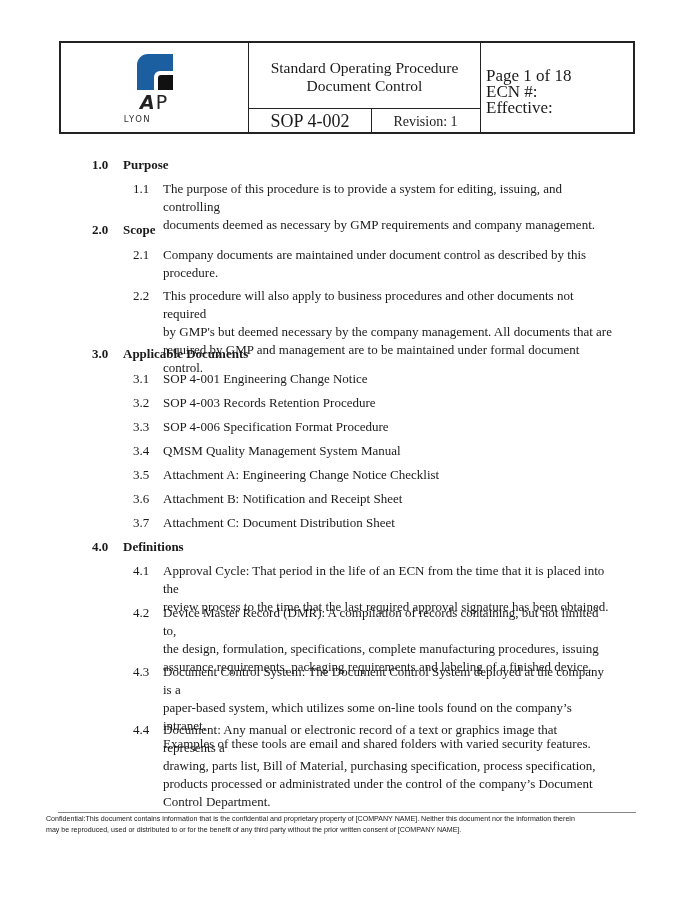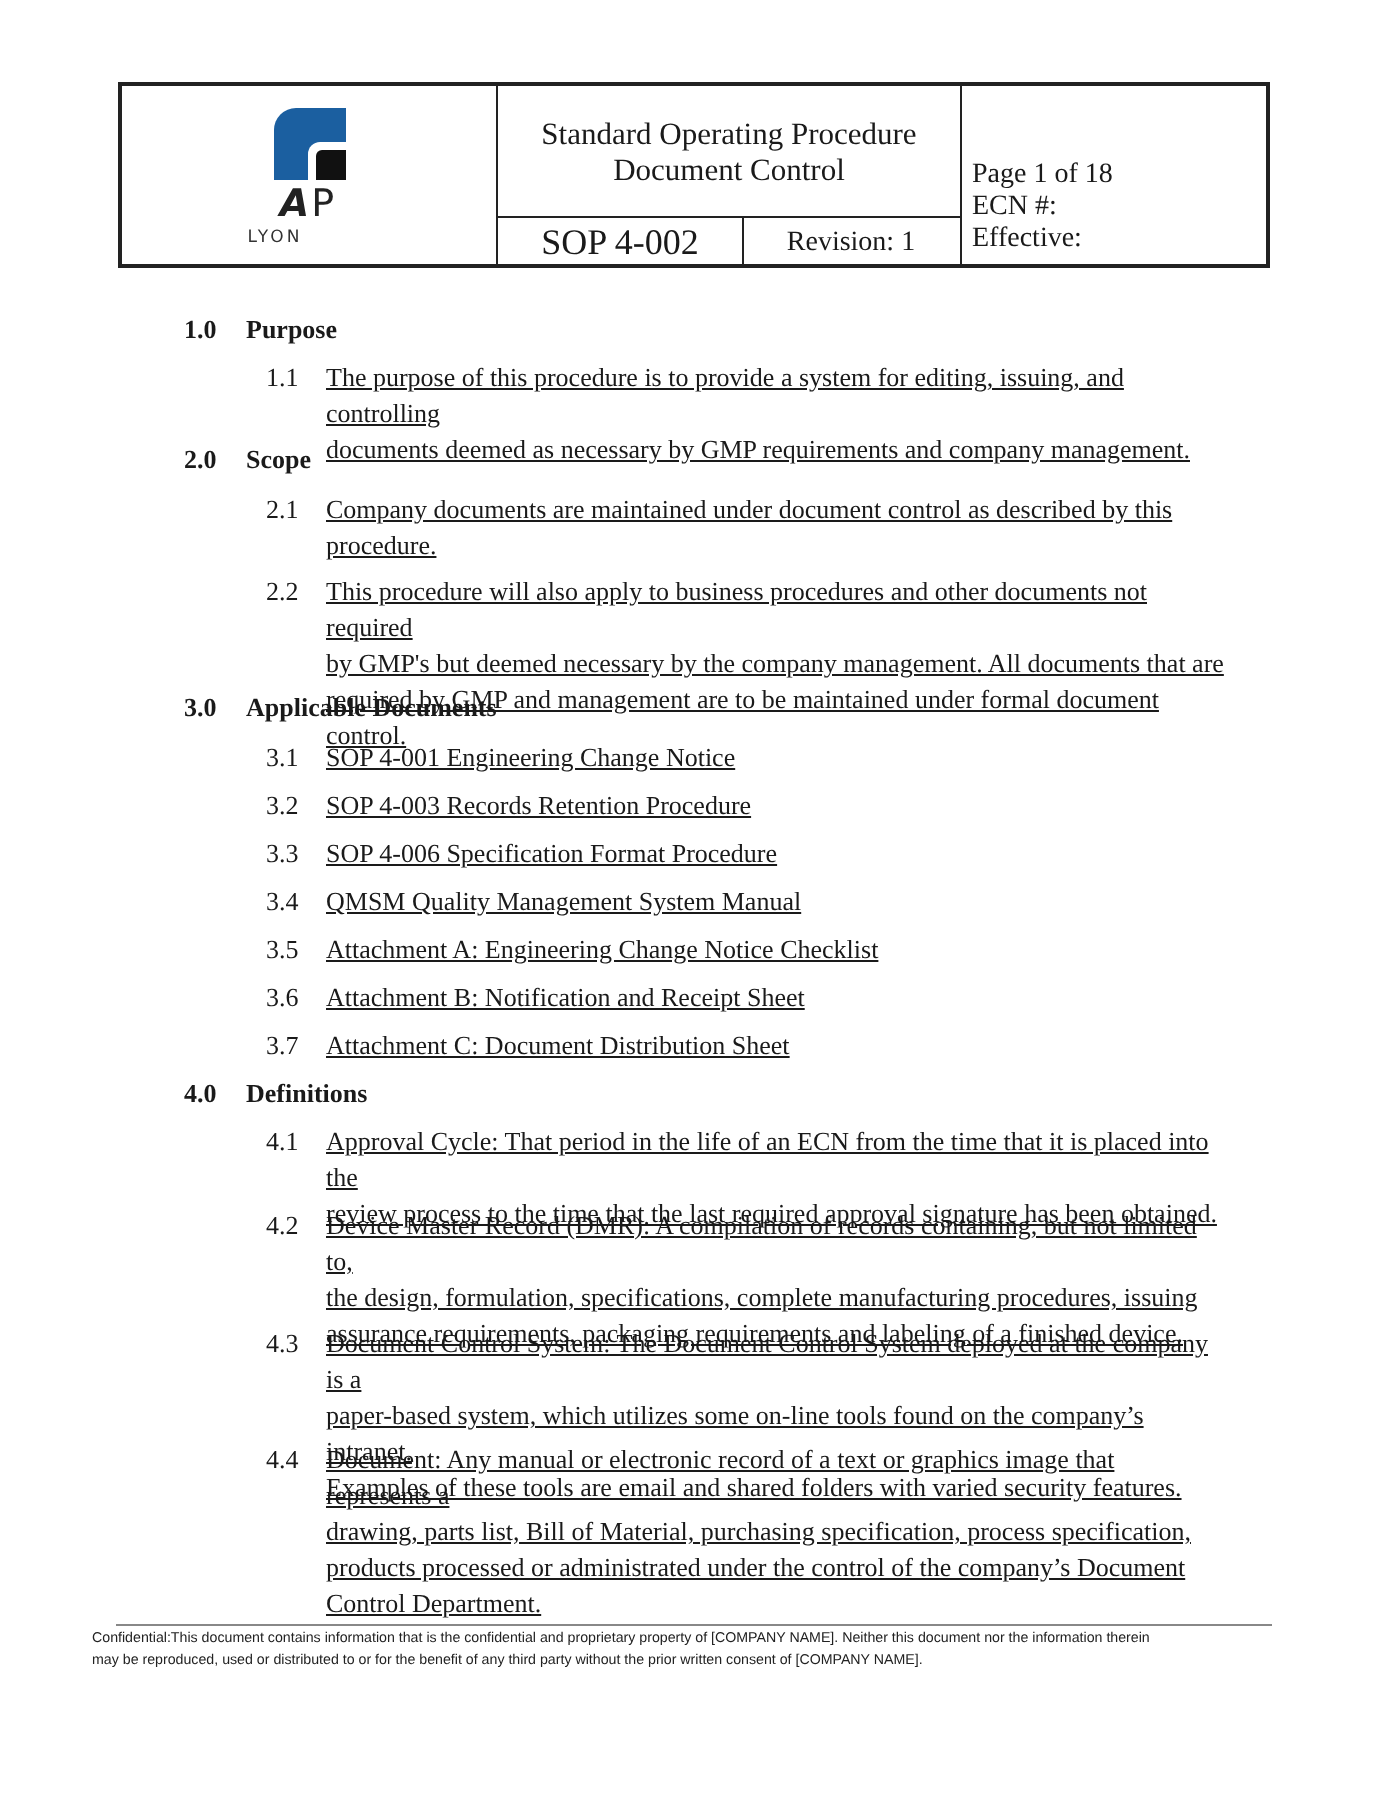--- a/index.html
+++ b/index.html
@@ -14,22 +14,22 @@
   .hdr .mid { position: absolute; left: 188px; top: 0; width: 232px; height: 100%;
          border-right: 1.5px solid #222; box-sizing: border-box; }
   .hdr .mid .title-area { position: absolute; left: 0; top: 0; width: 100%; height: 66px;
          border-bottom: 1.5px solid #222; box-sizing: border-box; text-align: center;
          font-size: 15.5px; line-height: 18px; padding-top: 16px; }
   .hdr .mid .sop { position: absolute; left: 0; top: 66px; width: 123px; height: 25px;
          border-right: 1.5px solid #222; box-sizing: border-box; text-align: center;
          font-size: 18px; line-height: 25px; }
   .hdr .mid .rev { position: absolute; left: 123px; top: 66px; width: 107px; height: 25px;
          text-align: center; font-size: 14px; line-height: 25px; }
-  .hdr .right { position: absolute; left: 420px; top: 16px; width: 154px; height: 100%;
-         padding: 21px 0 0 5px; box-sizing: border-box; font-size: 14px; line-height: 16px; }
+  .hdr .right { position: absolute; left: 420px; top: 4px; width: 154px; height: 100%;
+         padding: 21px 0 0 5px; box-sizing: border-box; font-size: 17px; line-height: 16px; }
 
   
   .logo { position: absolute; left: 76px; top: 11px; width: 36px; height: 36px; }
   .logo .blue { position: absolute; left: 0; top: 0; width: 36px; height: 36px;
          background: #1b5fa0; border-top-left-radius: 11px; }
   .logo .notch { position: absolute; left: 17px; top: 17px; width: 19px; height: 19px;
          background: #fff; border-top-left-radius: 6px; }
   .logo .black { position: absolute; left: 21px; top: 21px; width: 15px; height: 15px;
          background: #111; border-top-left-radius: 3px; }
   .logo-ap { position: absolute; left: 0; width: 186px; top: 50px; text-align: center;
@@ -38,21 +38,21 @@
   .logo-lyon { position: absolute; left: 0; width: 153px; top: 71px; text-align: center;
          font-family: "DejaVu Sans", sans-serif; font-size: 8.5px; letter-spacing: 1.5px; color: #333; }
 
   
   .content { position: absolute; left: 0; top: 0; width: 695px; }
   .sec { position: absolute; left: 92px; font-size: 13px; font-weight: bold; line-height: 16px; }
   .sec .num { position: absolute; left: 0; width: 30px; }
   .sec .ttl { position: absolute; left: 31px; white-space: nowrap; }
   .item { position: absolute; left: 133px; width: 480px; font-size: 13px; line-height: 18px; }
   .item .num { position: absolute; left: 0; top: 0; }
-  .item .txt { position: absolute; left: 30px; top: 0; width: 450px; text-decoration: underline; }
+  .item .txt { position: absolute; left: 30px; top: 0; width: 450px; }
 
   
   .footer-rule { position: absolute; left: 58px; top: 812px; width: 578px; height: 1px; background: #888; }
   .footer { position: absolute; left: 46px; top: 814px; width: 575px;
          font-family: "Liberation Sans", "DejaVu Sans", sans-serif; font-size: 7.1px; line-height: 11px; color: #222; }
 </style>
 </head>
 <body>
 
 <div class="hdr">

